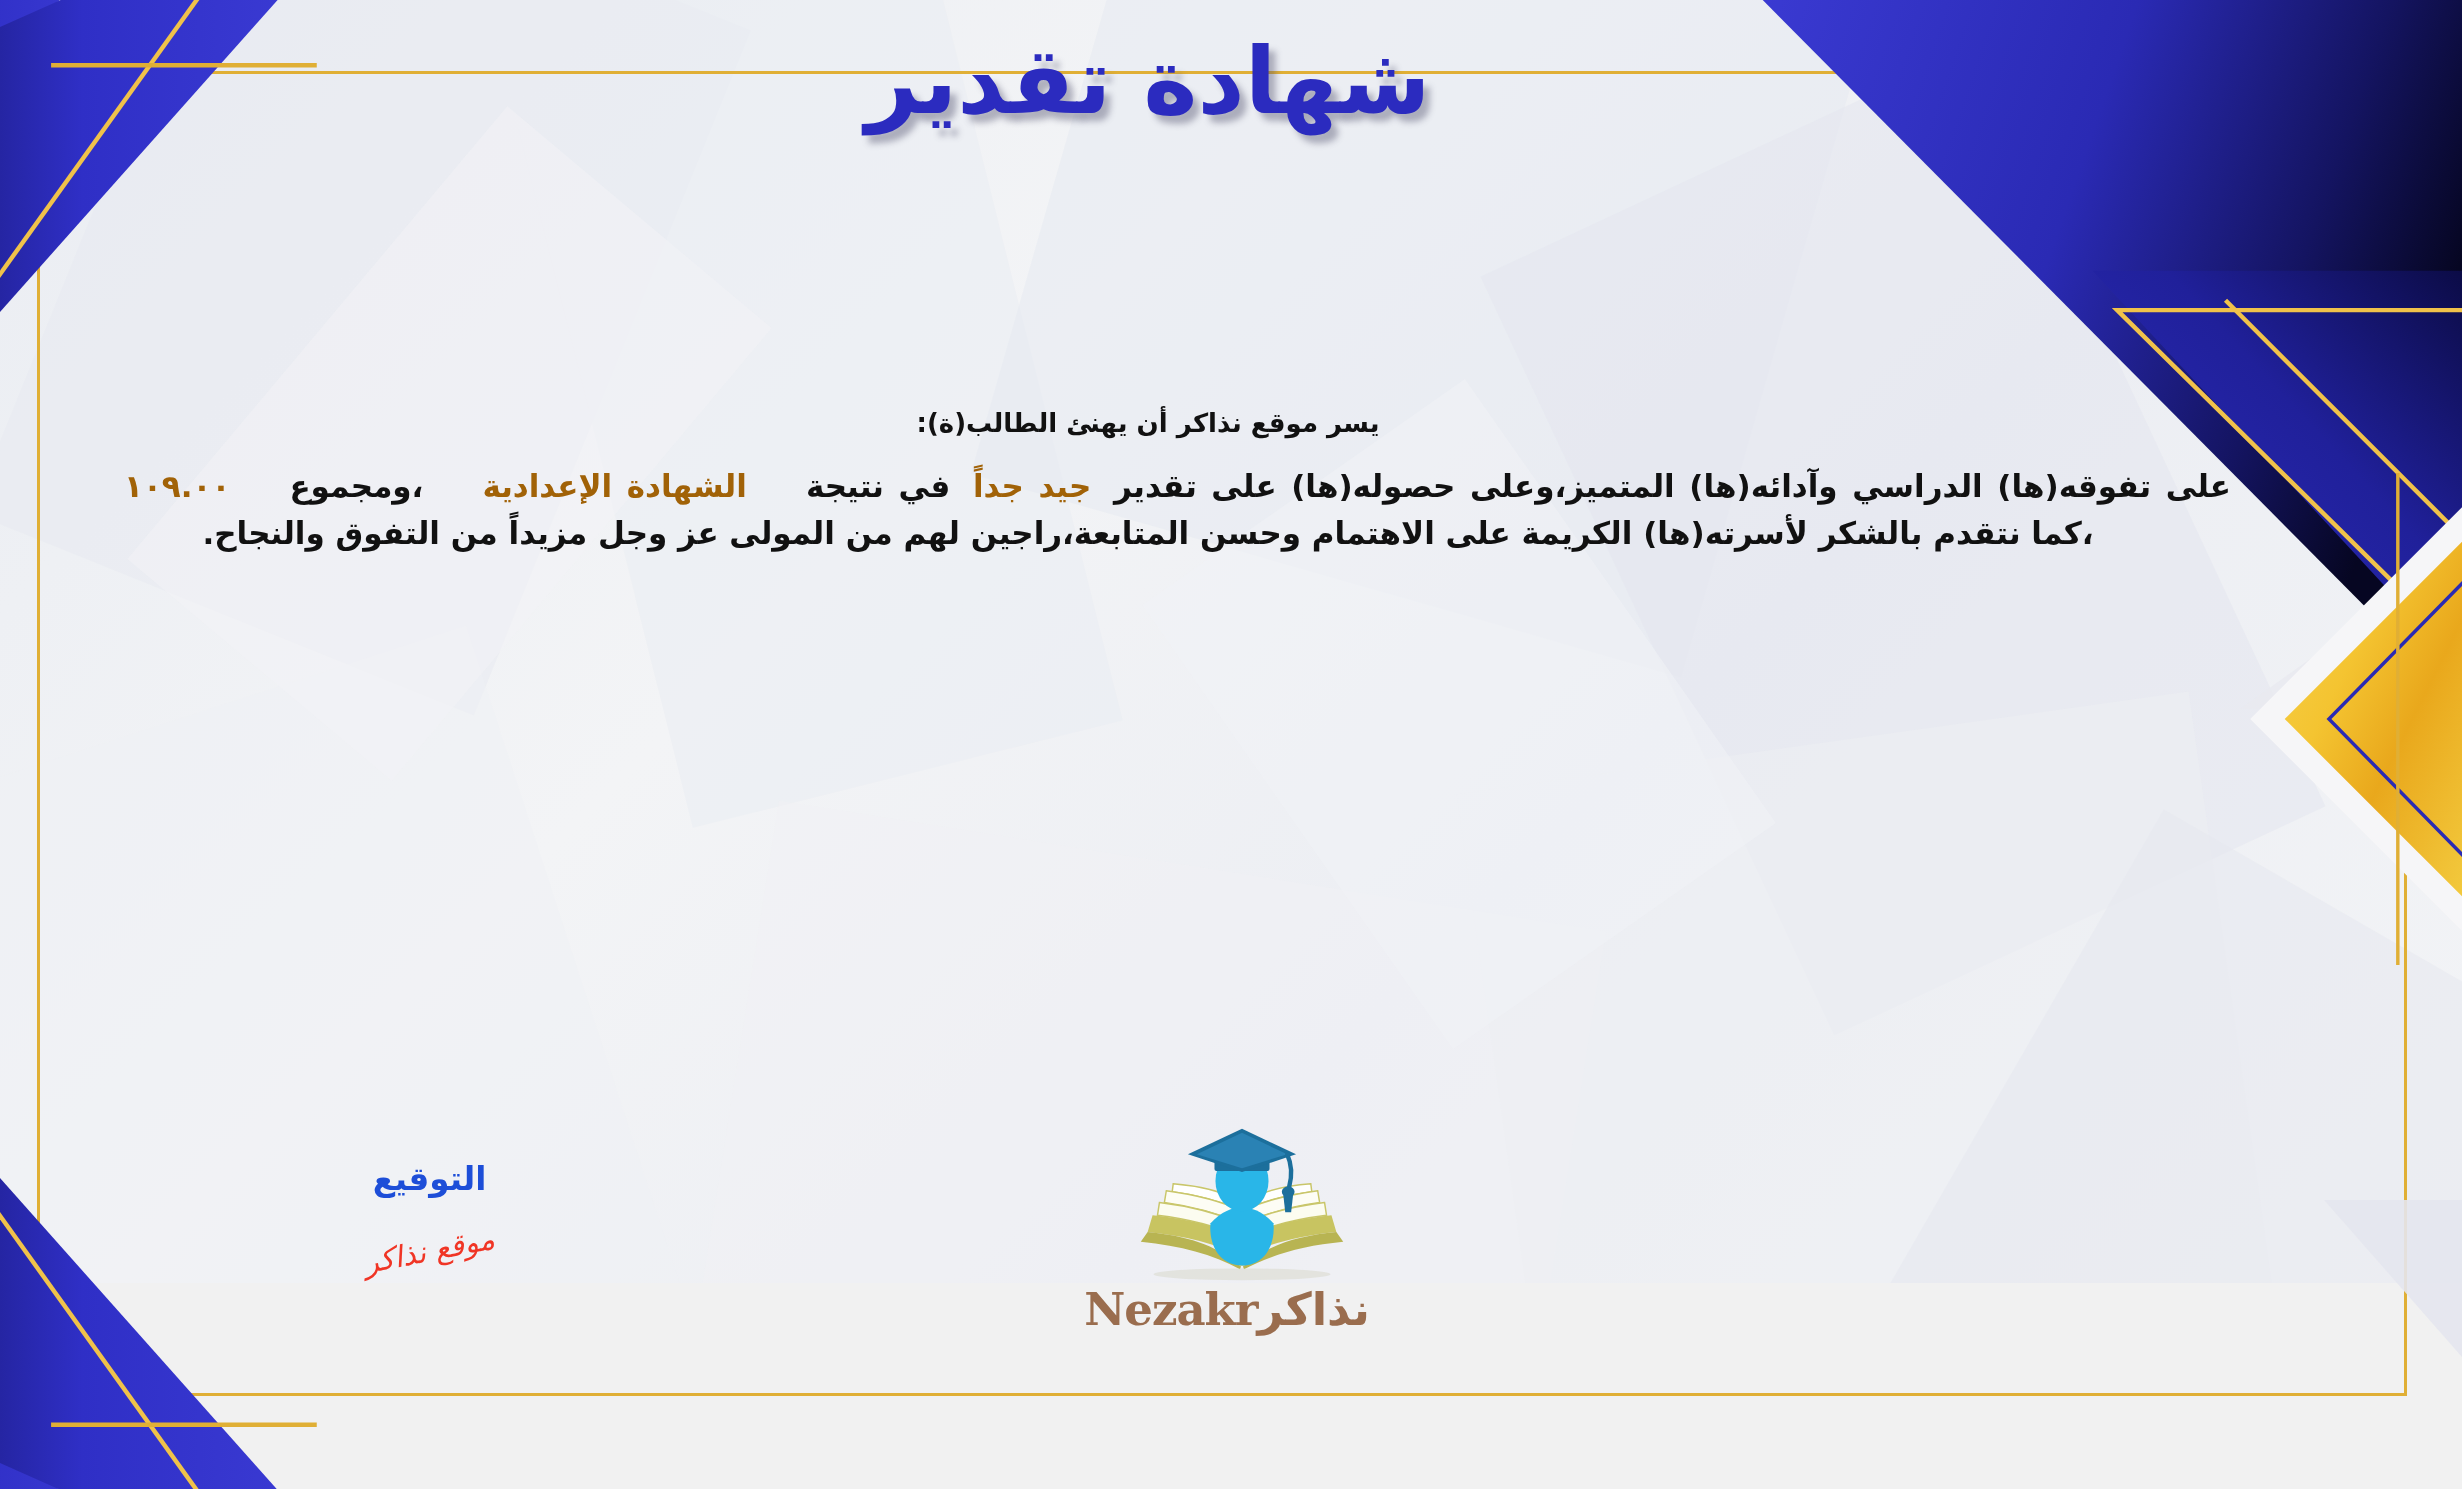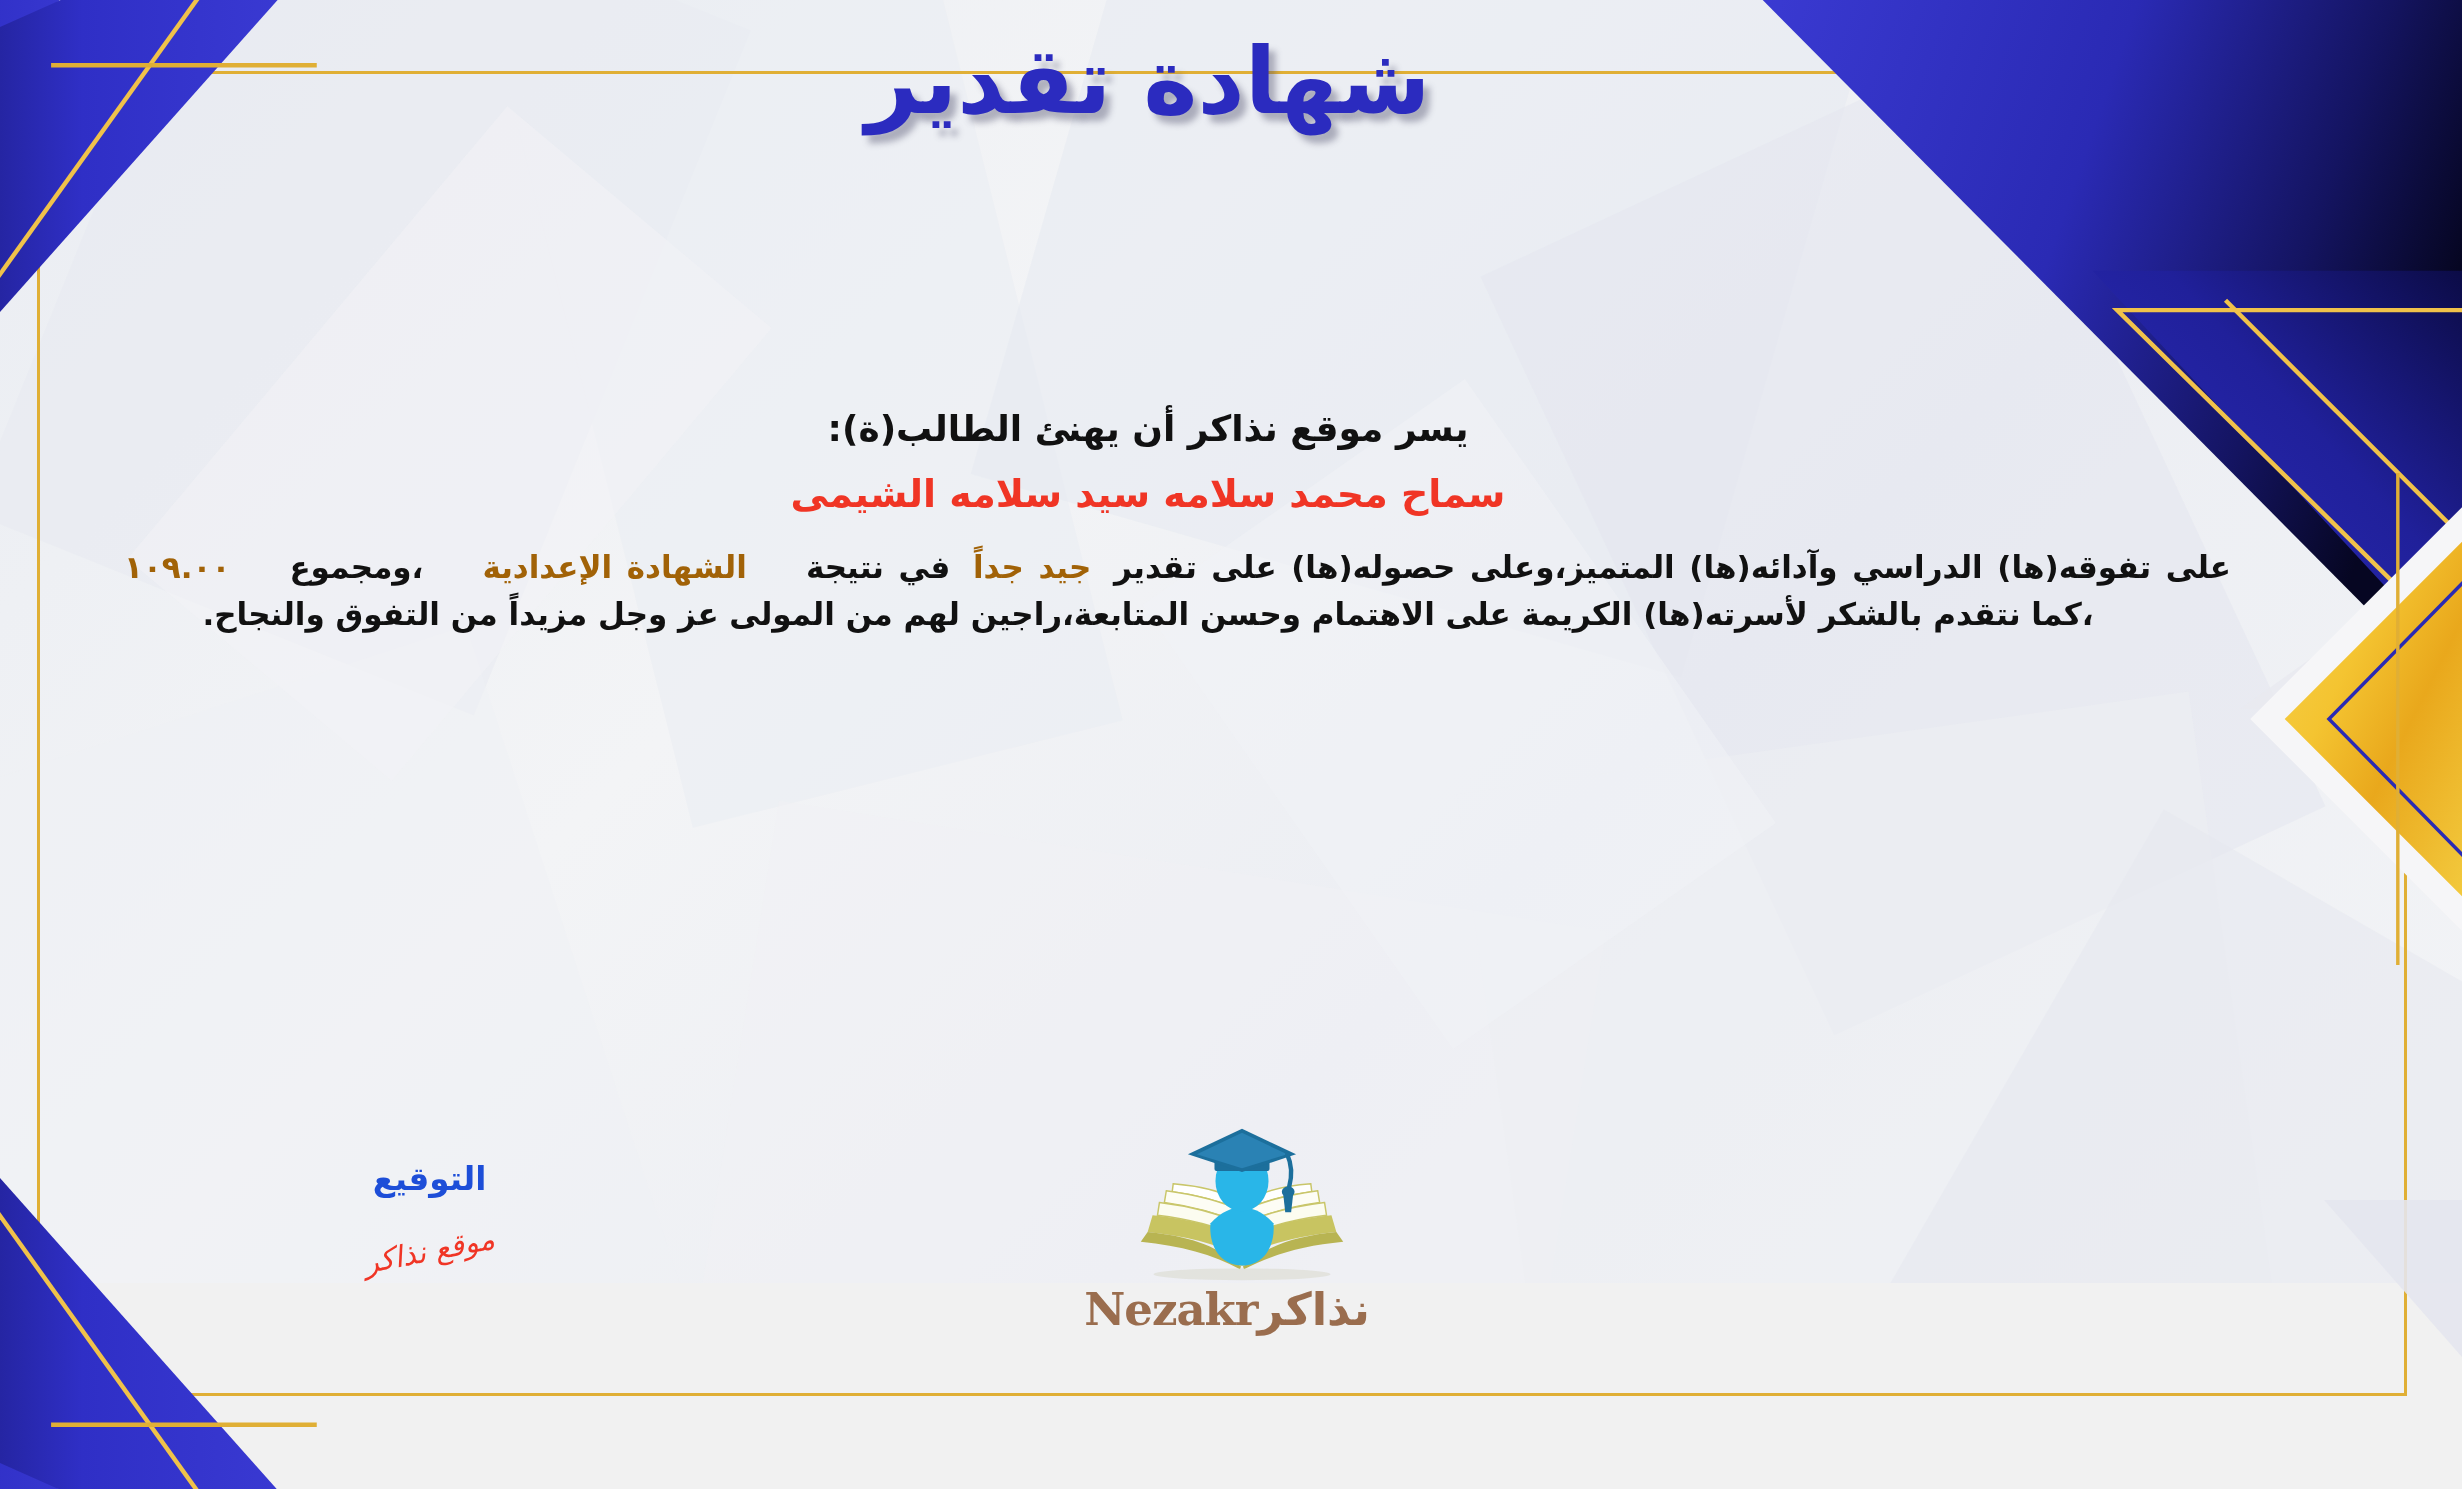--- a/index.html
+++ b/index.html
@@ -99,21 +99,21 @@
     position: absolute;
     left: 231px;
     right: 231px;
     top: 409px;
     direction: rtl;
     text-align: center;
     color: #111111;
     font-family: "DejaVu Sans", "Liberation Sans", sans-serif;
   }
   .intro-line {
-    font-size: 36px;
+    font-size: 26px;
     font-weight: 700;
     line-height: 1.1;
     margin-bottom: 25.6px;
   }
   .student-name {
     font-size: 38px;
     font-weight: 700;
     color: #f03525;
     line-height: 1.1;
     margin-bottom: 27.6px;
@@ -275,21 +275,20 @@
   <svg class="corner corner-br" viewBox="0 0 560 600">
     <polygon points="560,0 560,330 270,0" fill="#e4e6ee" opacity=".9"></polygon>
   </svg>
 
   <div class="title">شهادة تقدير</div>
 
   <div class="body-block">
 
     <div class="intro-line">يسر موقع نذاكر أن يهنئ الطالب(ة):</div>
 
-    <div class="student-name">سماح محمد سلامه سيد سلامه الشيمى</div>
 
     <div class="para"><span>على تفوقه(ها) الدراسي وآدائه(ها) المتميز،وعلى حصوله(ها) على تقدير</span><span class="sp-sm"></span><span class="hl">جيد جداً</span><span class="sp-sm"></span><span>في نتيجة</span><span class="sp-lg"></span><span class="hl">الشهادة الإعدادية</span><span class="sp-lg"></span><span>،ومجموع</span><span class="sp-lg"></span><span class="hl">١٠٩.٠٠</span><span class="sp-lg"></span><span>،كما نتقدم بالشكر لأسرته(ها) الكريمة على الاهتمام وحسن المتابعة،راجين لهم من المولى عز وجل مزيداً من التفوق والنجاح.</span></div>
 
   </div>
 
   <div class="signature-area">
     <div class="sig-label">التوقيع</div>
     <div class="sig-mark">موقع نذاكر</div>
   </div>
 

